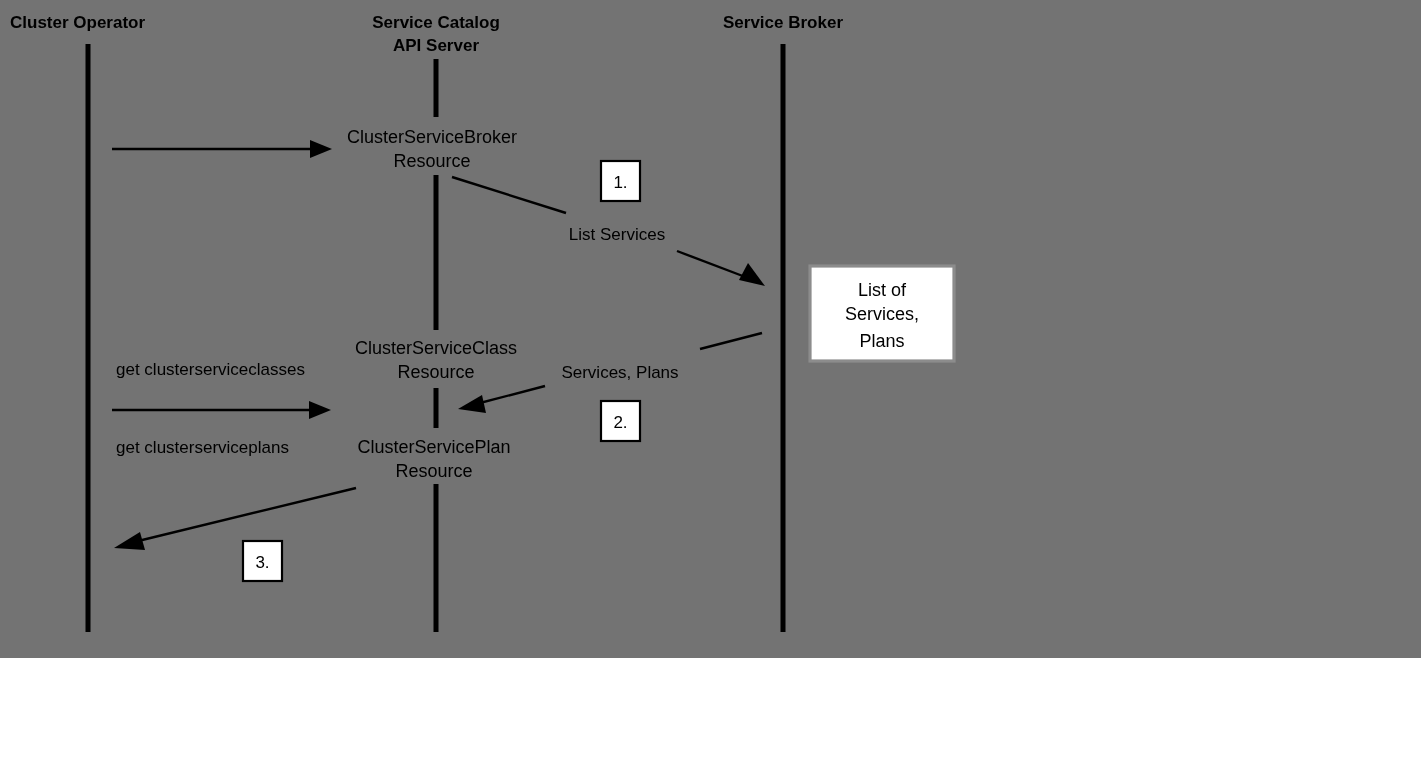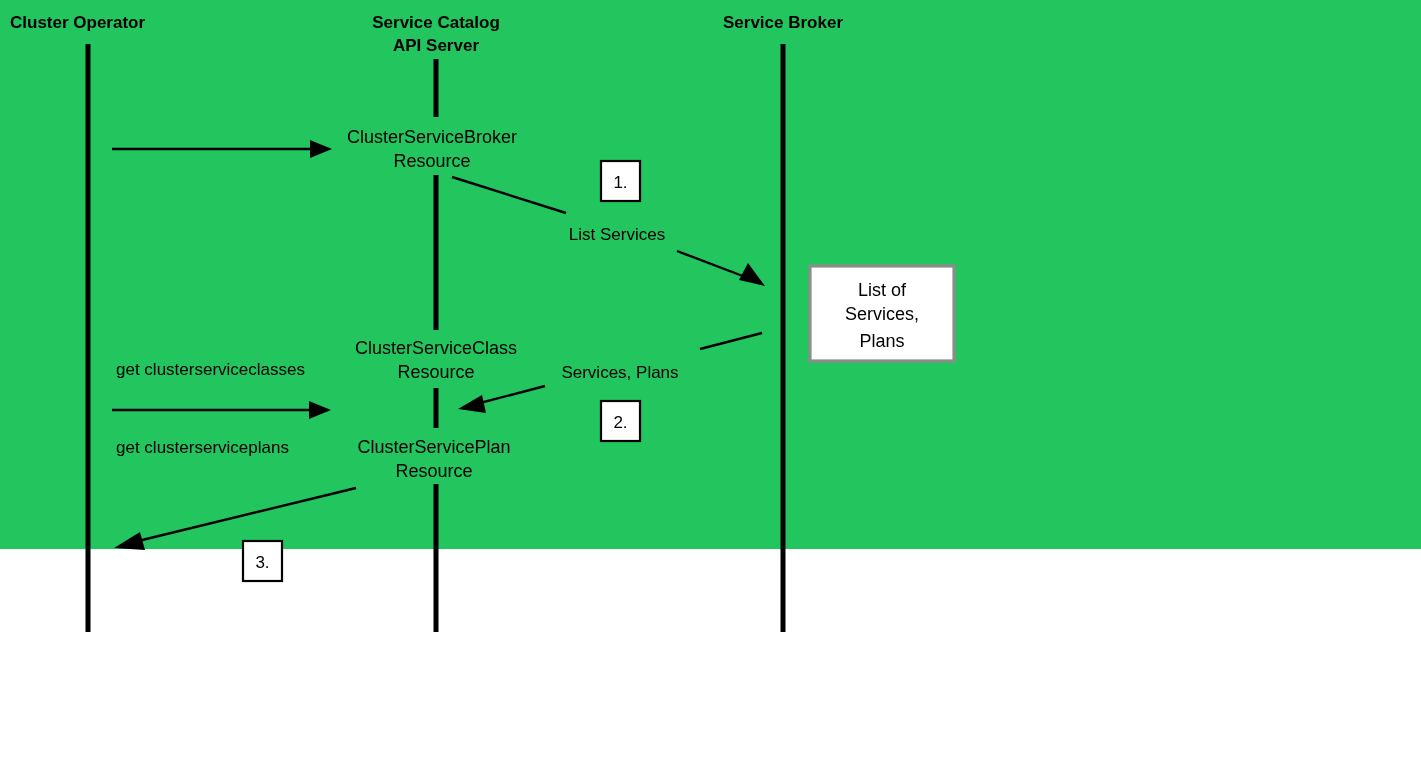--- a/index.html
+++ b/index.html
@@ -9,22 +9,22 @@
   }
   body {
     width: 1421px;
     height: 772px;
     font-family: "Liberation Sans", sans-serif;
     overflow: hidden;
   }
   #diagram-root {
     position: relative;
     width: 1421px;
-    height: 549px;
-    background: #22c55e;
+    height: 658px;
+    background: #737373;
   }
   svg.diagram-canvas {
     position: absolute;
     top: 0;
     left: 0;
     width: 1421px;
     height: 772px;
     display: block;
   }
   .actor-title {

